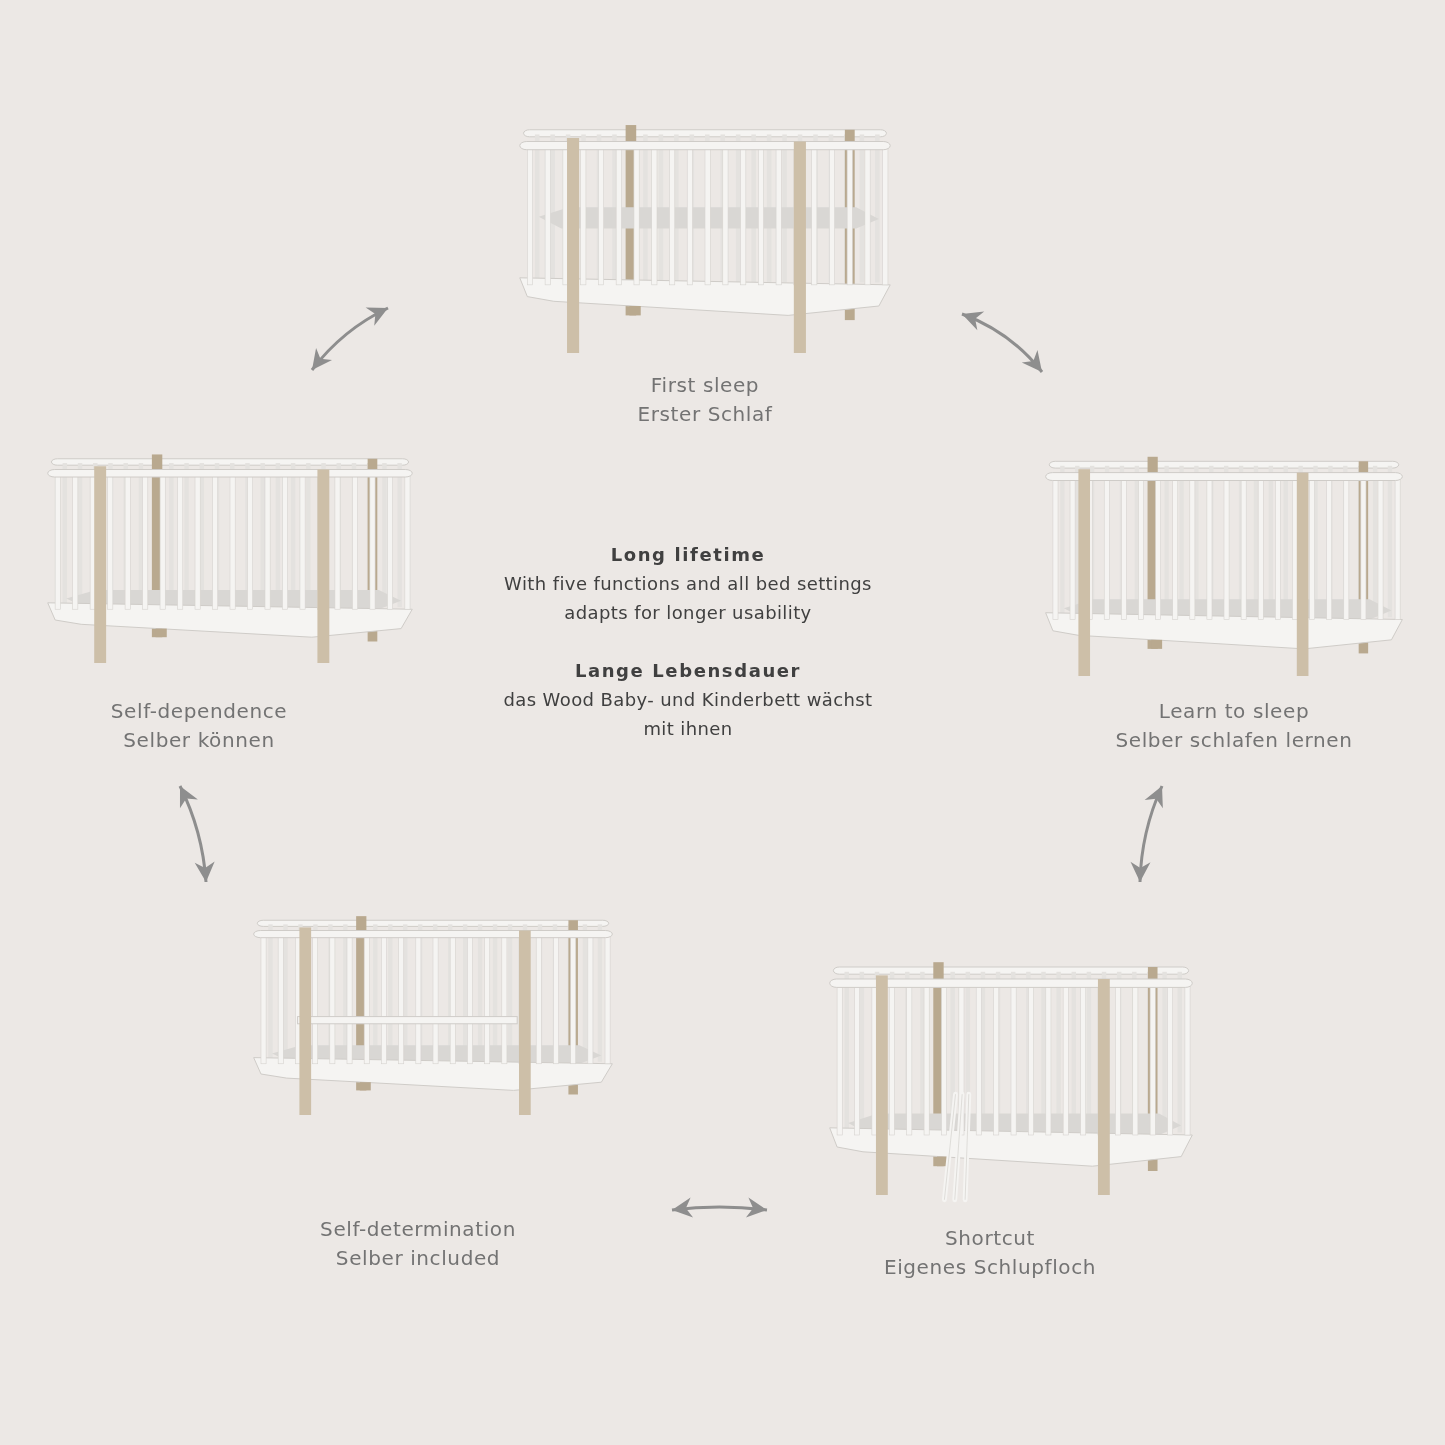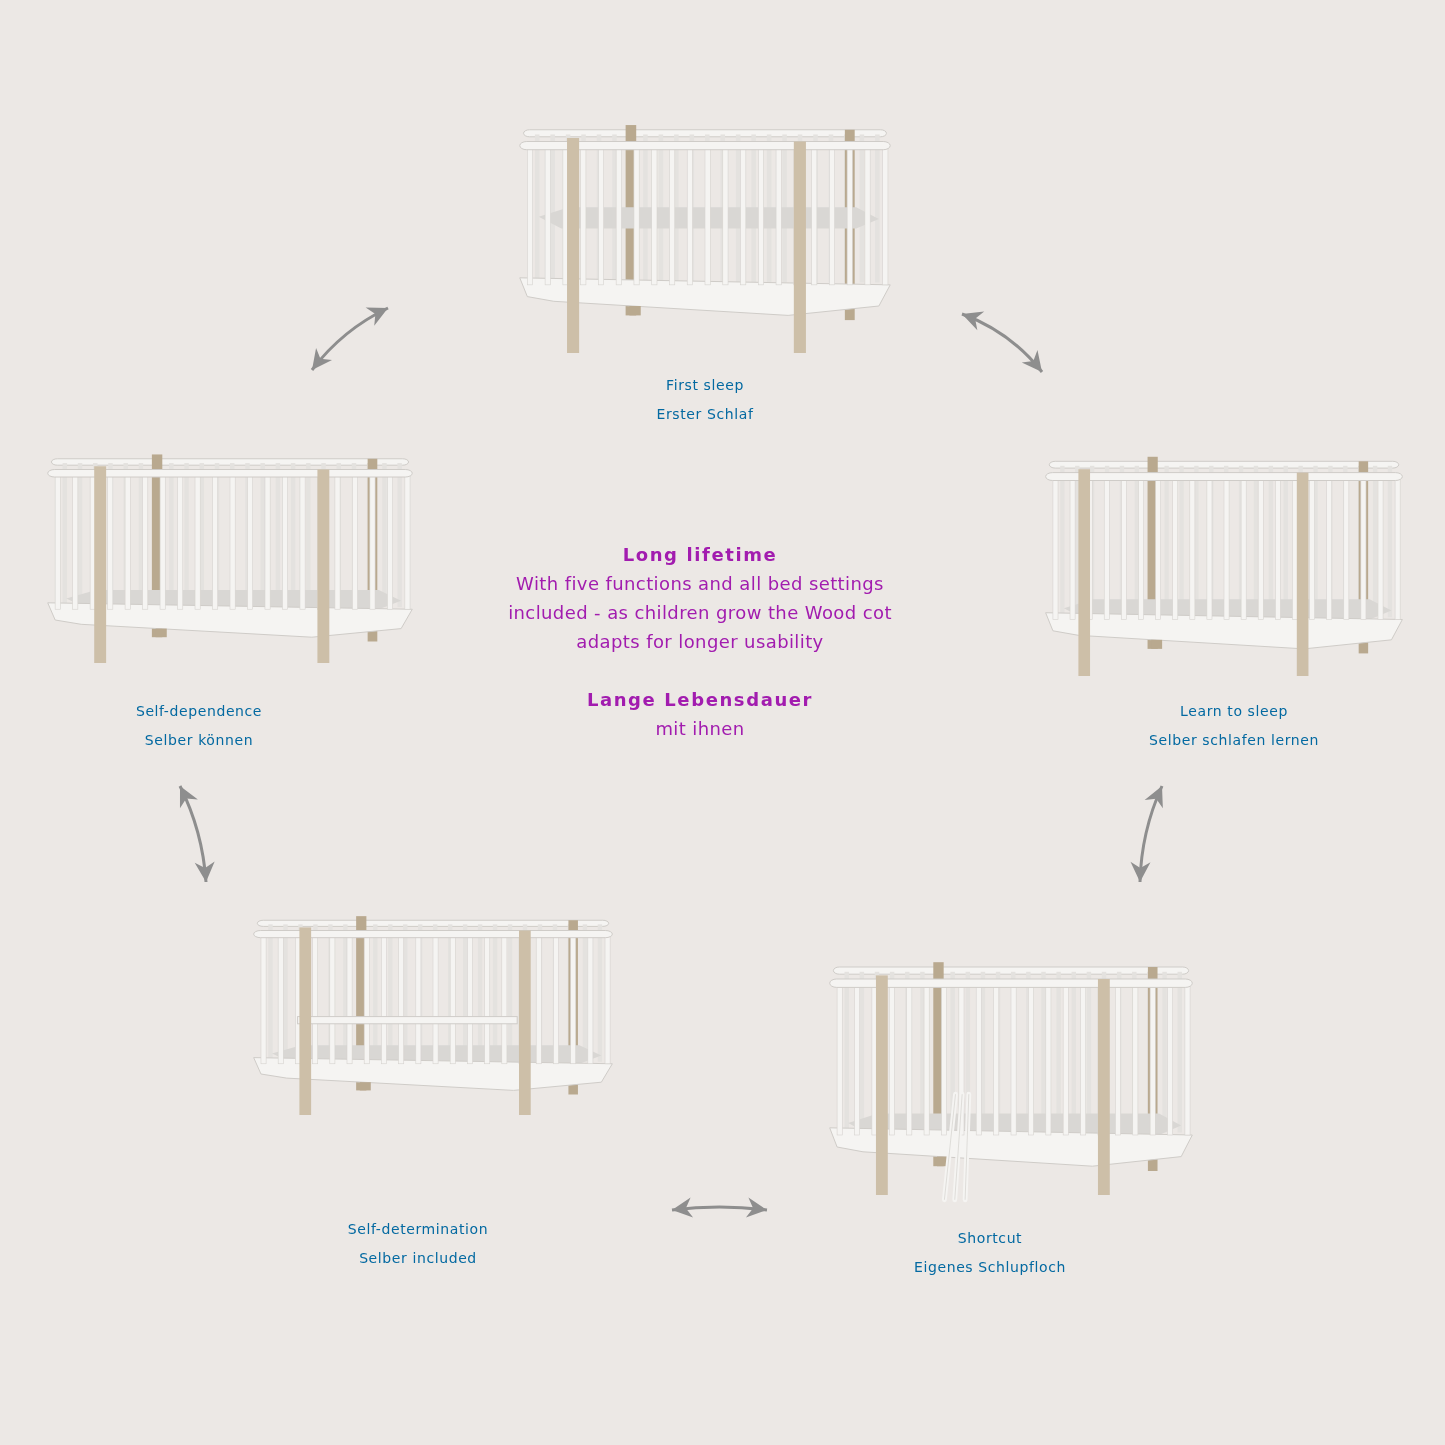--- a/index.html
+++ b/index.html
@@ -5,30 +5,30 @@
   html, body { margin: 0; padding: 0; }
   body {
     width: 1445px; height: 1445px; position: relative; overflow: hidden;
     background: #ece8e5;
     font-family: "DejaVu Sans", "Liberation Sans", sans-serif;
     color: #222;
   }
   .crib { position: absolute; }
   .crib svg { display: block; width: 100%; height: 100%; overflow: visible; }
   .caption {
-    position: absolute; text-align: center; font-size: 14px; line-height: 29px;
-    letter-spacing: 0.6px; color: #0369a1; white-space: nowrap;
+    position: absolute; text-align: center; font-size: 20px; line-height: 29px;
+    letter-spacing: 0.6px; color: #737373; white-space: nowrap;
     transform: translateX(-50%);
   }
   .caption span { display: block; }
   .arrow { position: absolute; }
   .arrow svg { display: block; width: 100%; height: 100%; overflow: visible; }
   .center-text {
-    position: absolute; left: 480px; top: 540px; width: 440px;
-    text-align: center; font-size: 18px; line-height: 29px; letter-spacing: 0.4px; color: #a21caf;
+    position: absolute; left: 468px; top: 540px; width: 440px;
+    text-align: center; font-size: 18px; line-height: 29px; letter-spacing: 0.4px; color: #404040;
   }
   .center-text .heading { font-weight: bold; letter-spacing: 1.6px; display: block; }
   .center-text .line { display: block; white-space: nowrap; text-align: center; }
   .center-text .gap { display: block; height: 29px; }
 </style>
 </head>
 <body>
 
 <div class="crib" style="left: 516px; top: 118px; width: 378px; height: 235px;">
     <svg viewBox="0 0 378 235" xmlns="http://www.w3.org/2000/svg">
@@ -376,18 +376,18 @@
     <svg viewBox="0 0 116 102" xmlns="http://www.w3.org/2000/svg">
     <path d="M20,82 Q50.414479270338475,41.701619750737486 96,20" fill="none" stroke="#8e8e8e" stroke-width="3"></path>
     <polygon points="20,82 24.066457753070694,60.01218698136417 28.43380398693762,70.82543288042373 40.03012506675108,72.06047839127505" fill="#8e8e8e"></polygon>
       <polygon points="96,20 82.24030631293274,37.62585684833738 83.35933161770788,26.017765602690098 73.64349830908975,19.567759159348626" fill="#8e8e8e"></polygon>
     </svg>
   </div>
 
 <div class="center-text">
   <span class="heading">Long lifetime</span>
   <span class="line">With five functions and all bed settings</span>
-  <span class="line">included - as children grow the Wood cot</span>
   <span class="line">adapts  for longer usability</span>
   <span class="gap"></span>
   <span class="heading">Lange Lebensdauer</span>
+  <span class="line">das Wood Baby- und Kinderbett wächst</span>
   <span class="line">mit ihnen</span>
 </div>
 
 </body></html>

